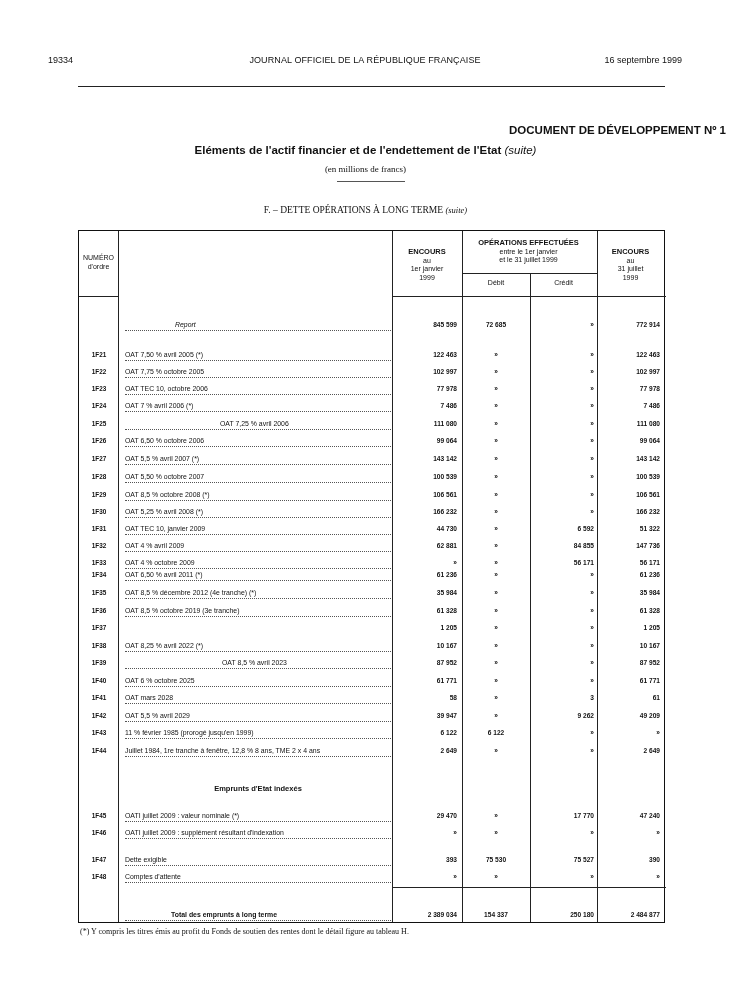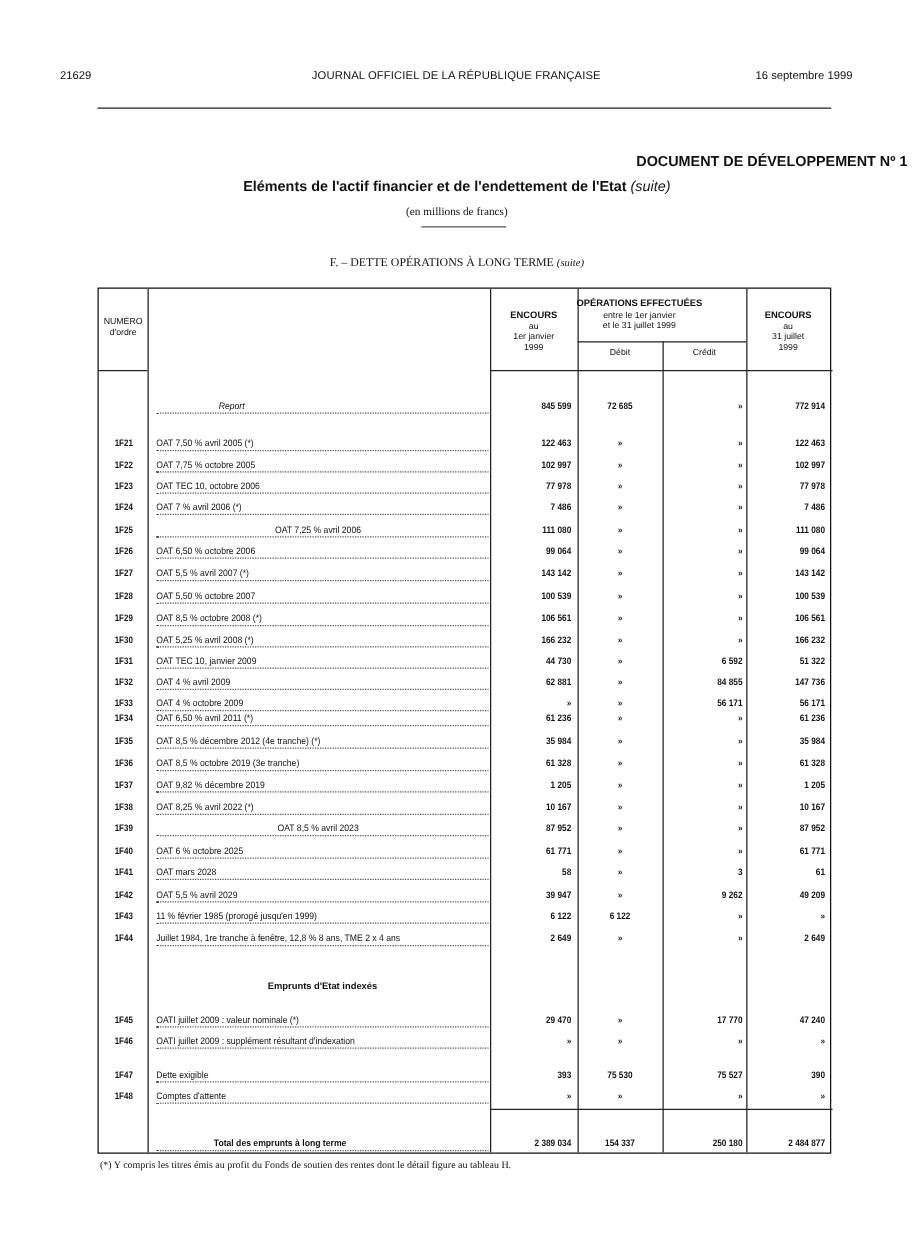--- a/index.html
+++ b/index.html
@@ -33,21 +33,21 @@
   .v2 { left:387px; width:60px; }
   .v3 { left:455px; width:60px; }
   .v4 { left:521px; width:60px; }
   .subhead { position:absolute; left:46px; width:266px; text-align:center; font-weight:bold; font-size:7.5px; }
   .footnote { position:absolute; top:919px; left:80px; font-family:"Liberation Serif", serif; font-size:8px; }
 </style>
 </head>
 <body>
 
 <div class="hdr">
-  <span class="l">21629</span>
+  <span class="l">19334</span>
   <span class="c">JOURNAL OFFICIEL DE LA RÉPUBLIQUE FRANÇAISE</span>
   <span class="r">16 septembre 1999</span>
 </div>
 <div class="hdr-rule"></div>
 
 <div class="title1">DOCUMENT DE DÉVELOPPEMENT Nº 1</div>
 <div class="title2"><span>Eléments de l'actif financier et de l'endettement de l'Etat</span> <i>(suite)</i></div>
 <div class="title3">(en millions de francs)</div>
 <div class="short-rule"></div>
 <div class="section"><span>F. – DETTE OPÉRATIONS À LONG TERME</span> <i>(suite)</i></div>
@@ -68,21 +68,21 @@
   <div class="th" style="left:0;width:39px;top:23px;">
     <div>NUMÉRO</div>
     <div>d'ordre</div>
   </div>
   <div class="th" style="left:313px;width:70px;top:17px;">
     <div><b>ENCOURS</b></div>
     <div>au</div>
     <div>1er janvier</div>
     <div>1999</div>
   </div>
-  <div class="th" style="left:365px;width:135px;top:8px;">
+  <div class="th" style="left:382px;width:135px;top:8px;">
     <div><b>OPÉRATIONS EFFECTUÉES</b></div>
     <div>entre le 1er janvier</div>
     <div>et le 31 juillet 1999</div>
   </div>
   <div class="th" style="left:383px;width:68px;top:48px;">Débit</div>
   <div class="th" style="left:451px;width:67px;top:48px;">Crédit</div>
   <div class="th" style="left:518px;width:67px;top:17px;">
     <div><b>ENCOURS</b></div>
     <div>au</div>
     <div>31 juillet</div>
@@ -218,21 +218,20 @@
     <div class="row" style="top: 375px;">
       <span class="num">1F36</span>
       <span class="lblwrap" style="box-sizing:border-box;"><span class="dots"></span><span class="t">OAT 8,5 % octobre 2019 (3e tranche)</span></span>
       <span class="v v1">61 328</span>
       <span class="v v2 c">»</span>
       <span class="v v3">»</span>
       <span class="v v4">61 328</span>
     </div>
     <div class="row" style="top: 392px;">
       <span class="num">1F37</span>
-      <span class="lblwrap" style="box-sizing:border-box;"><span class="dots"></span><span class="t">OAT 9,82 % décembre 2019</span></span>
       <span class="v v1">1 205</span>
       <span class="v v2 c">»</span>
       <span class="v v3">»</span>
       <span class="v v4">1 205</span>
     </div>
     <div class="row" style="top: 410px;">
       <span class="num">1F38</span>
       <span class="lblwrap" style="box-sizing:border-box;"><span class="dots"></span><span class="t">OAT 8,25 % avril 2022 (*)</span></span>
       <span class="v v1">10 167</span>
       <span class="v v2 c">»</span>

